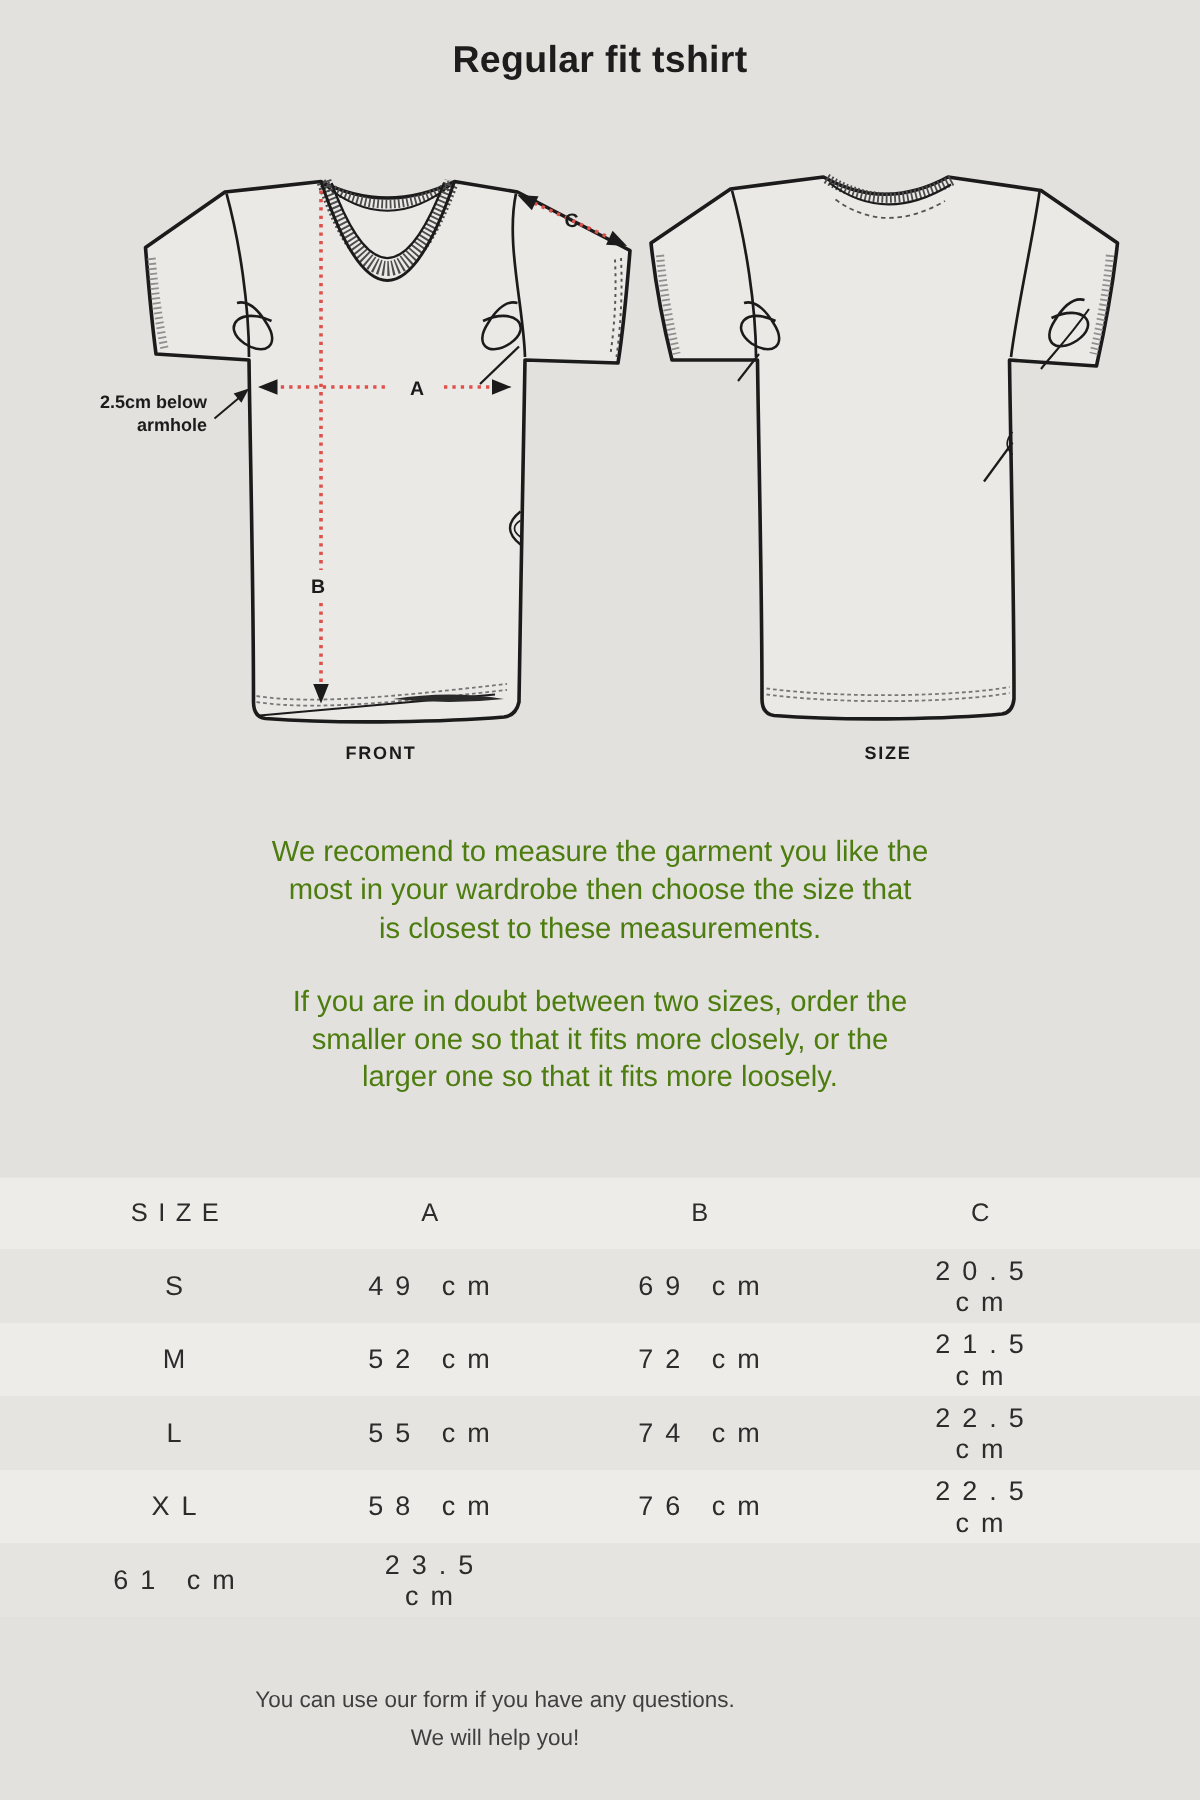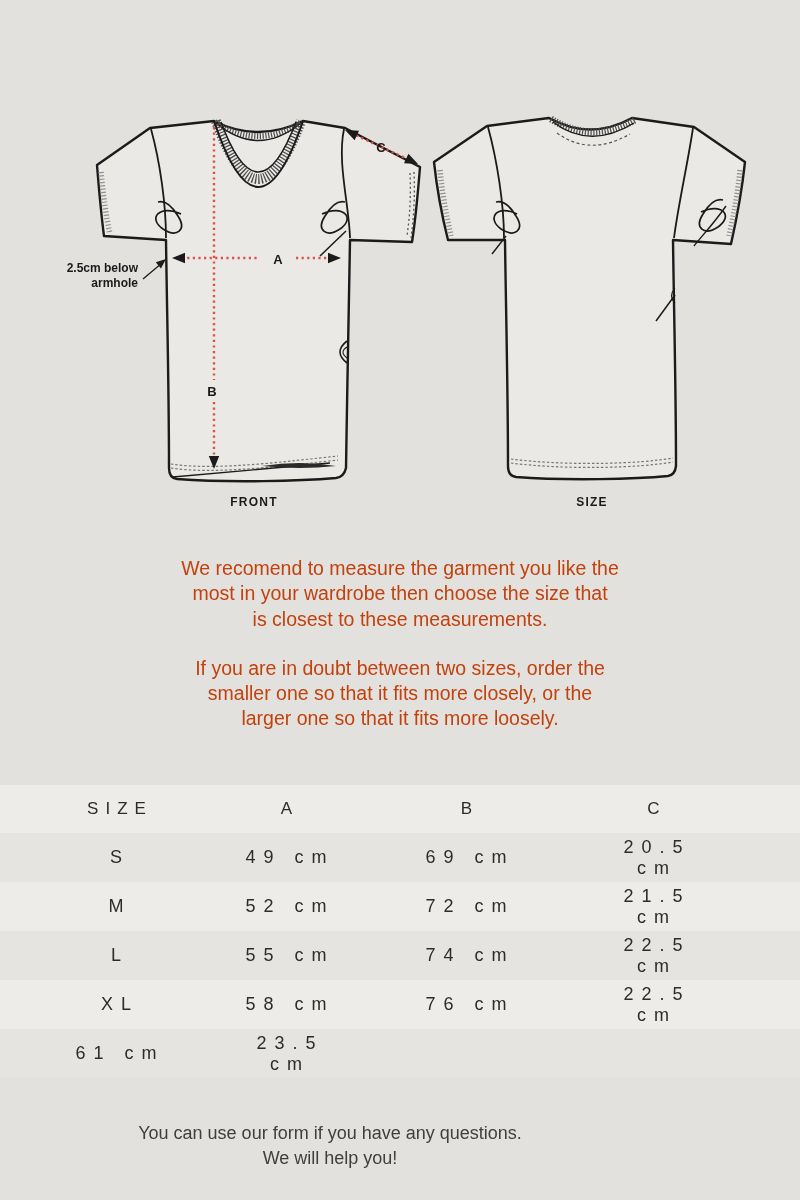--- a/index.html
+++ b/index.html
@@ -8,38 +8,39 @@
   .page-title{position:absolute;top:26px;left:0;width:800px;text-align:center;
         font-size:25px;font-weight:bold;color:#1d1d1d;letter-spacing:.2px;}
   .diagram-svg{position:absolute;top:0;left:0;}
   .measure-label{position:absolute;transform:translate(-50%,-50%);
         font-size:13px;font-weight:bold;color:#1b1b1b;}
   .view-label{position:absolute;transform:translate(-50%,-50%);
         font-size:12px;font-weight:bold;letter-spacing:1.2px;color:#1b1b1b;}
   .armhole-note{position:absolute;left:52px;top:261px;width:86px;text-align:right;
         font-size:12px;font-weight:bold;line-height:15px;white-space:pre-line;color:#1b1b1b;}
   .intro{position:absolute;top:556px;left:0;width:800px;text-align:center;}
-  .intro p{margin:0 0 24px 0;font-size:19.5px;line-height:25.3px;color:#c2410c;
+  .intro p{margin:0 0 24px 0;font-size:19.5px;line-height:25.3px;color:#4d7c0f;
         white-space:pre-line;font-weight:normal;}
   .size-table{position:absolute;top:785px;left:0;width:800px;}
   .trow{display:grid;grid-template-columns:240px 100px 260px 114px;box-sizing:border-box;
         align-items:center;height:49px;}
   .trow.header{height:48px;}
   .trow.light{background:#edece9;}
   .trow.dark{background:#e6e4e1;}
   .tcell{text-align:center;font-size:18px;letter-spacing:8px;color:#2c2c2c;}
   .trow.header .tcell{font-size:17px;letter-spacing:7px;}
   .footer-note{position:absolute;top:1121px;left:0;width:660px;text-align:center;
-        font-size:18px;line-height:25.3px;color:#3f3f3f;white-space:pre-line;}
+        font-size:15px;line-height:25.3px;color:#3f3f3f;white-space:pre-line;}
 </style>
 </head>
 <body>
 
 <div class="page">
 
+  <div class="page-title">Regular fit tshirt</div>
 
   <svg class="diagram-svg" width="800" height="540" viewBox="0 0 800 540" fill="none">
 
     <g>
       <path d="M 214,121 L 150,128 L 97,165
            C 99,190 101,213 104,236
            L 166,240
            C 167,312 169,392 169,468
            Q 169,478 177,479
            C 230,483 300,481 336,478

